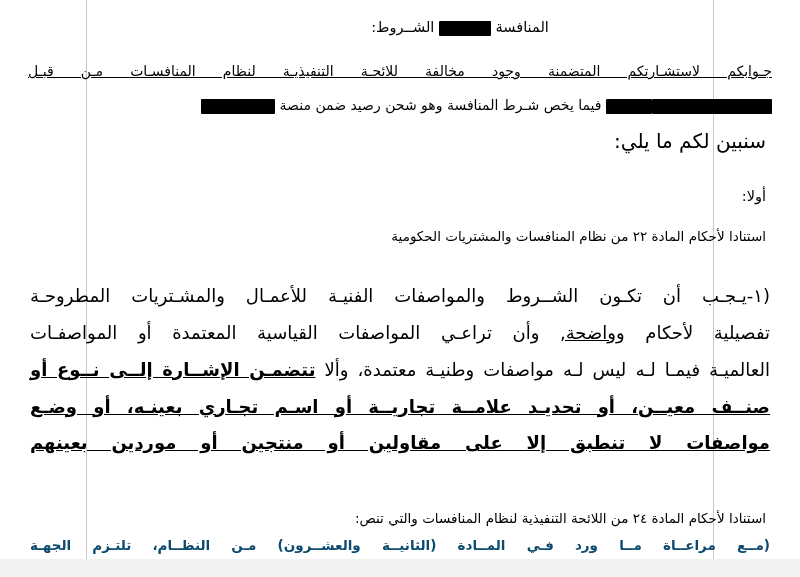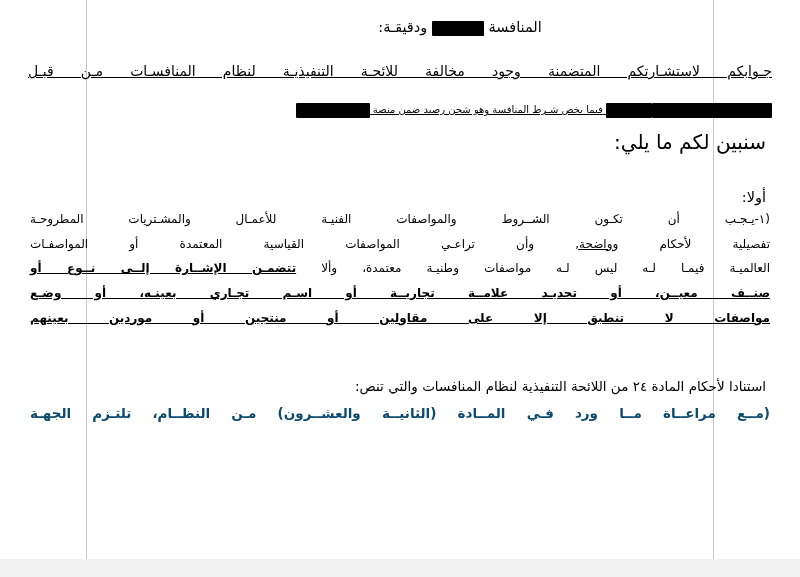--- a/index.html
+++ b/index.html
@@ -80,48 +80,47 @@
   .para-justify {
     font-size: 14px;
     line-height: 2.0;
     text-align: justify;
     text-align-last: justify;
     margin-top: 18px;
     padding: 0 8px;
     text-decoration: underline;
   }
   .para-2 {
-    font-size: 10px;
+    font-size: 14px;
     line-height: 2.0;
     text-align: justify;
-    margin-top: 15px;
+    margin-top: 6px;
     padding: 0 8px;
-    text-decoration: underline;
   }
   .para-plain {
     font-size: 20px;
     line-height: 1.9;
     margin-top: 3px;
     padding-right: 14px;
   }
   .para-small-head {
     font-size: 14.5px;
     margin-top: 28px;
     padding-right: 14px;
   }
   .para-article {
     font-size: 13.5px;
     line-height: 1.9;
     margin-top: 20px;
     padding-right: 14px;
   }
   .quote-block {
-    font-size: 12px;
+    font-size: 18px;
     line-height: 2.05;
-    margin-top: 2px;
+    margin-top: 28px;
     padding: 0 10px;
     text-align: justify;
     text-align-last: justify;
   }
   .quote-block .u {
     text-decoration: underline;
   }
   .bold-under {
     font-weight: bold;
     text-decoration: underline;
@@ -166,35 +165,36 @@
 <div class="page">
   <div class="side-shade left"></div>
   <div class="side-shade right"></div>
   <div class="sheet"></div>
 
   <div class="content">
 
     <p class="line-salutation">
       <span>المنافسة</span>
       <span class="redact w1"></span>
-      <span>ودقيقـة:</span>
+      <span>الشــروط:</span>
     </p>
 
     <p class="para-justify">جـوابكم لاستشـارتكم المتضمنة وجود مخالفة للائحـة التنفيذيـة لنظام المنافسـات مـن قبـل</p>
 
     <p class="para-2">
       <span class="redact w4"></span><span class="redact w2"></span>
       <span>فيما يخص شـرط المنافسة وهو شحن رصيد ضمن منصة</span>
       <span class="redact w3"></span>
     </p>
 
     <p class="para-plain">سنبين لكم ما يلي:</p>
 
     <p class="para-small-head">أولا:</p>
 
+    <p class="para-article">استنادا لأحكام المادة ٢٢ من نظام المنافسات والمشتريات الحكومية</p>
 
     <div class="quote-block">
       <p>(١-يـجـب أن تكـون الشــروط والمواصفات الفنيـة للأعمـال والمشـتريات المطروحـة</p>
       <p>
         <span>تفصيلية لأحكام و</span><span class="u">واضحة,</span><span> وأن تراعـي المواصفات القياسية المعتمدة أو المواصفـات</span>
       </p>
       <p>
         <span>العالميـة فيمـا لـه ليس لـه مواصفات وطنيـة معتمدة، وألا </span><span class="bold-under">تتضمـن الإشــارة إلــى نــوع أو</span>
       </p>
       <p class="bold-under">صنــف معيــن، أو تحديـد علامــة تجاريــة أو اسـم تجـاري بعينـه، أو وضـع</p>

